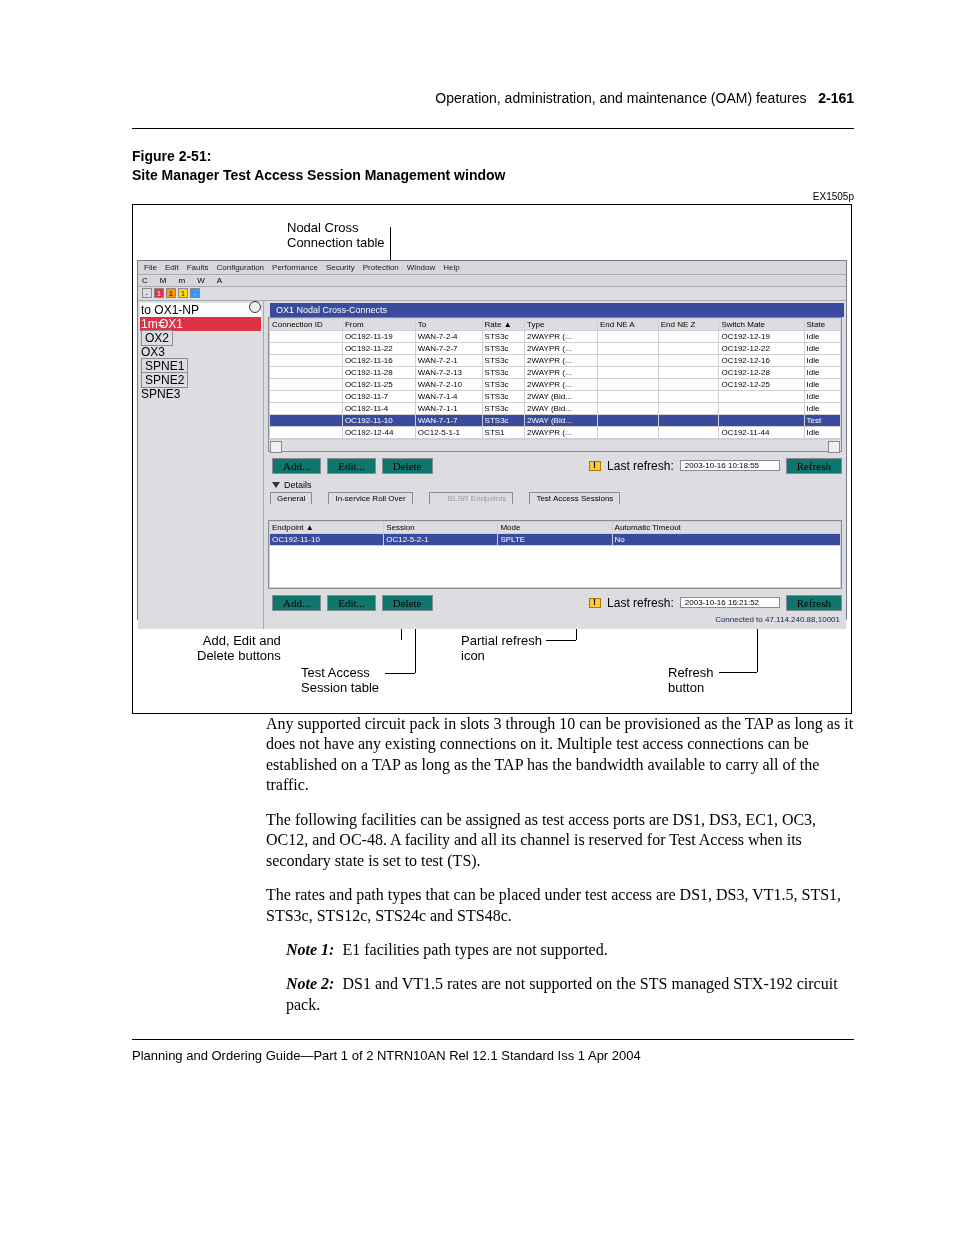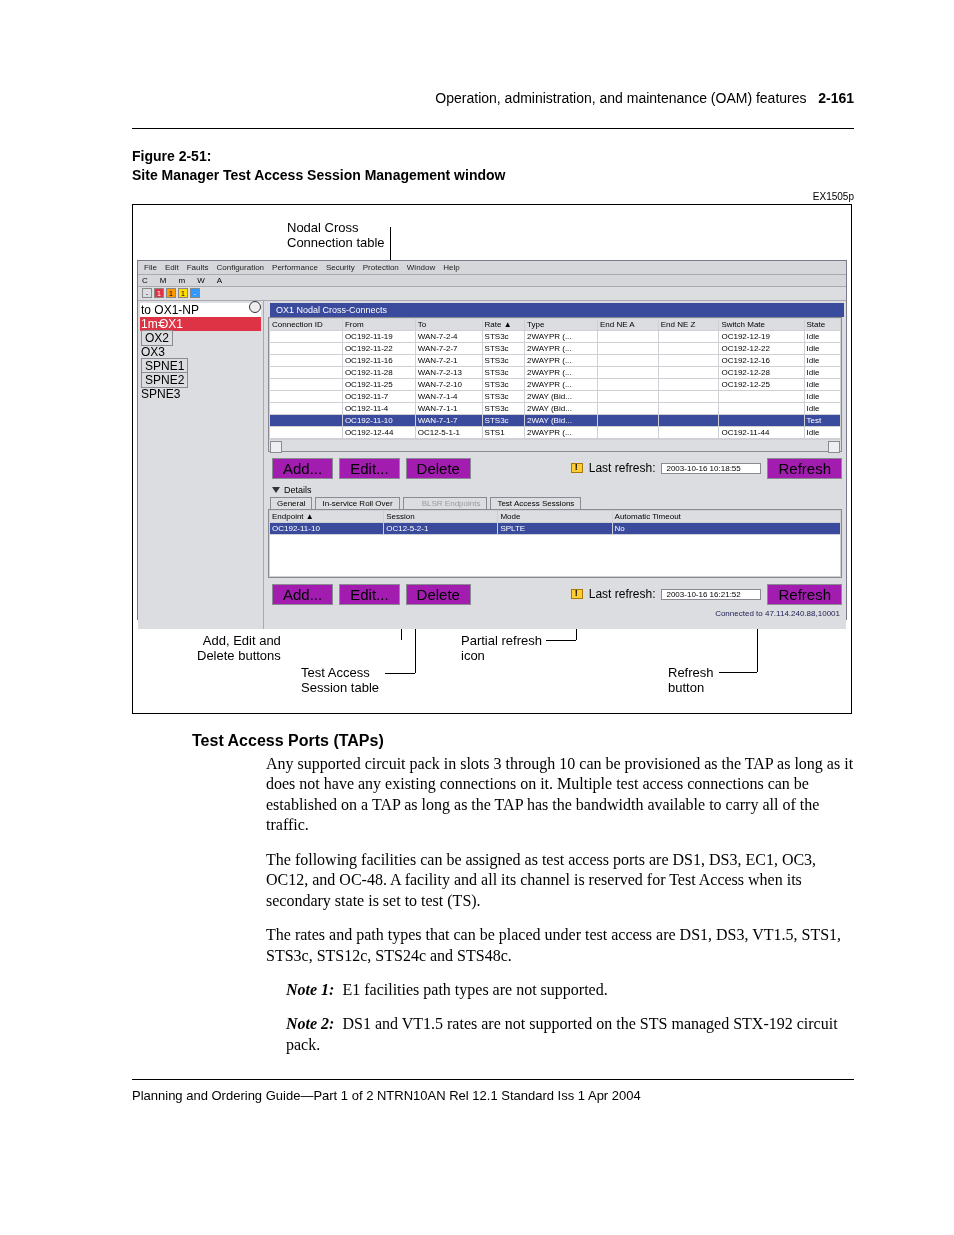--- a/index.html
+++ b/index.html
@@ -52,30 +52,30 @@
   table.grid { width:100%; border-collapse: collapse; table-layout: fixed; }
   table.grid th, table.grid td { border:1px solid #cfcfd6; padding:1px 2px; font-weight:normal; text-align:left; white-space:nowrap; overflow:hidden; }
   table.grid th { background:#dcdde0; }
   table.grid tr.sel td { background:#3a4a9c; color:#fff; }
   .scrollstub { height:12px; background:#dcdde0; border-top:1px solid #cfcfd6; position:relative; }
   .scrollstub::before, .scrollstub::after { content:""; position:absolute; top:1px; width:10px; height:10px; border:1px solid #8a8a93; background:#efeff2; }
   .scrollstub::before { left:1px; }
   .scrollstub::after { right:1px; }
 
   .btnrow { display:flex; align-items:center; gap:6px; padding: 6px 4px 2px 8px; font-size:9px; }
-  .btn { border:1px solid #8a8a93; background:#a21caf; padding:1px 10px; font-size:15px; }
+  .btn { border:1px solid #8a8a93; background:#0f766e; padding:1px 10px; font-size:11px;font-family:Liberation Serif, serif; }
   .spacer { flex:1; }
   .warn { width:12px; height:10px; background:#ffcc33; border:1px solid #aa7700; display:inline-block; position:relative; }
   .warn::after { content:"!"; position:absolute; left:3px; top:-2px; font-size:9px; font-weight:bold; }
   .lastref { font-size:12px; }
   .refbox { border:1px solid #8a8a93; background:#fff; padding:0 4px; font-size:8px; display:inline-block; min-width:100px; }
 
   .details-h { font-size:9px; padding: 4px 0 2px 8px; display:flex; align-items:center; gap:4px;}
   .details-h .tri { display:inline-block; width:0; height:0; border-left:4px solid transparent; border-right:4px solid transparent; border-top:6px solid #333; }
-  .tabs { display:flex; gap:3px; padding: 0 6px; font-size:8px; }
+  .tabs { display:flex; gap:16px; padding: 0 6px; font-size:8px; }
   .tab { border:1px solid #8a8a93; border-bottom:none; padding:1px 6px; background:#dcdde0; }
   .tab.dis { color:#9a9aa0;padding-left:18px; }
 
   .statusline { text-align:right; font-size:8px; color:#225; padding: 2px 6px 0 0; }
 
   
   .section-h { font-family: Arial, Helvetica, sans-serif; font-weight: bold; font-size: 16px; margin: 18px 0 4px 60px; }
   .body { margin-left: 134px; margin-right: 0; font-size: 16px; line-height: 1.28; }
   .body p { margin-bottom: 14px; }
   .note { margin-left: 20px; margin-bottom: 8px; }
@@ -315,21 +315,21 @@
             <span class="tri"></span>
             <span>Details</span>
           </div>
           <div class="tabs" id="tabs">
               <div class="tab">General</div>
               <div class="tab">In-service Roll Over</div>
               <div class="tab dis">BLSR Endpoints</div>
               <div class="tab">Test Access Sessions</div>
             </div>
 
-          <div class="tbl" style="margin-top:0;">
+          <div class="tbl" style="margin-top:16px;">
             <table class="grid">
               <colgroup>
                   <col style="width:20%">
                   <col style="width:20%">
                   <col style="width:20%">
                   <col style="width:40%">
                 </colgroup>
               <thead>
                   <tr id="sessHead">
                     <th>Endpoint ▲</th>
@@ -360,21 +360,20 @@
             <span class="lastref">Last refresh:</span>
             <span class="refbox">2003-10-16 16:21:52</span>
             <span class="btn">Refresh</span>
           </div>
           <div class="statusline">Connected to 47.114.240.88,10001</div>
         </div>
       </div>
     </div>
   </div>
 
-  <div class="section-h">Test Access Ports (TAPs)</div>
   <div class="body">
     <p>Any supported circuit pack in slots 3 through 10 can be provisioned as the TAP as long as it does not have any existing connections on it. Multiple test access connections can be established on a TAP as long as the TAP has the bandwidth available to carry all of the traffic.</p>
     <p>The following facilities can be assigned as test access ports are DS1, DS3, EC1, OC3, OC12, and OC-48. A facility and all its channel is reserved for Test Access when its secondary state is set to test (TS).</p>
     <p>The rates and path types that can be placed under test access are DS1, DS3, VT1.5, STS1, STS3c, STS12c, STS24c and STS48c.</p>
     <p class="note">
       <em>Note 1:</em>
       &nbsp;<span>E1 facilities path types are not supported.</span>
     </p>
     <p class="note">
       <em>Note 2:</em>

